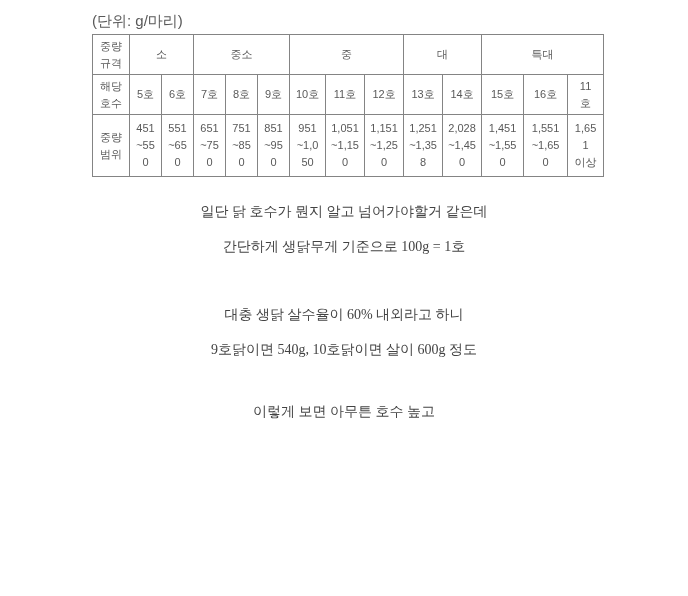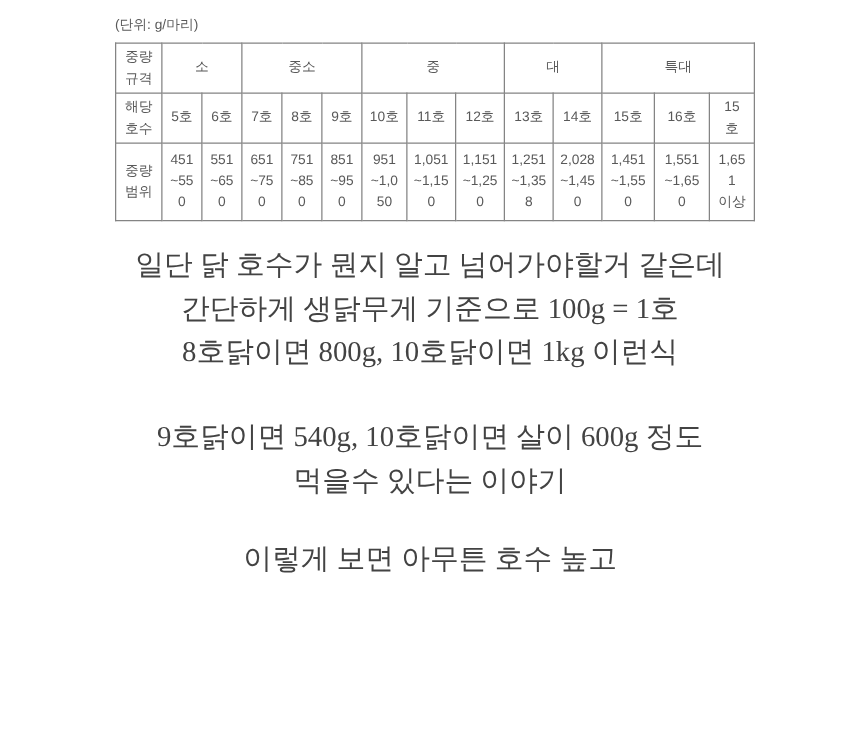--- a/index.html
+++ b/index.html
@@ -11,21 +11,21 @@
     font-family: "Liberation Sans", "DejaVu Sans", sans-serif;
     overflow: hidden;
   }
   .page {
     position: relative;
     width: 688px;
     height: 596px;
   }
   .unit-label {
     margin: 13px 0 6px 92px;
-    font-size: 11px;
+    font-size: 15px;
     line-height: 15px;
     color: #595959;
   }
   table.size-table {
     margin-left: 92px;
     border-collapse: collapse;
     table-layout: fixed;
     width: 511px;
   }
   table.size-table td {
@@ -39,21 +39,21 @@
     white-space: pre-line;
     overflow: hidden;
   }
   tr.row-group td, tr.row-sizes td { height: 40px; }
   tr.row-ranges td { height: 62px; }
   td.tk { border-left: 2px solid #2e2e2e; }
   .body-text {
     width: 688px;
     text-align: center;
     font-family: "Liberation Serif", "DejaVu Serif", serif;
-    font-size: 23px;
+    font-size: 14px;
     line-height: 35px;
     color: #434343;
   }
   .para-1 { margin-top: 17px; }
   .para-2 { margin-top: 33px; }
   .para-3 { margin-top: 27px; }
   .text-line { white-space: nowrap; }
 </style>
 </head>
 <body>
@@ -97,21 +97,21 @@
         <td class="tk">7호</td>
         <td>8호</td>
         <td>9호</td>
         <td class="tk">10호</td>
         <td>11호</td>
         <td>12호</td>
         <td class="tk">13호</td>
         <td>14호</td>
         <td class="tk">15호</td>
         <td>16호</td>
-        <td class="tk">15
+        <td class="tk">11
 호</td>
       </tr>
       <tr class="row-ranges">
         <td>중량
 범위</td>
         <td class="tk">451
 ~55
 0</td>
         <td>551
 ~65
@@ -150,24 +150,23 @@
 1
 이상</td>
       </tr>
     </tbody>
   </table>
 
   <div class="body-text">
     <div class="para-1">
       <div class="text-line">일단 닭 호수가 뭔지 알고 넘어가야할거 같은데</div>
       <div class="text-line">간단하게 생닭무게 기준으로 100g = 1호</div>
-      <div class="text-line">8호닭이면 800g, 10호닭이면 1kg 이런식</div>
     </div>
     <div class="para-2">
+      <div class="text-line">대충 생닭 살수율이 60% 내외라고 하니</div>
       <div class="text-line">9호닭이면 540g, 10호닭이면 살이 600g 정도</div>
-      <div class="text-line">먹을수 있다는 이야기</div>
     </div>
     <div class="para-3">
       <div class="text-line">이렇게 보면 아무튼 호수 높고</div>
     </div>
   </div>
 
 </div>
 
 </body></html>

